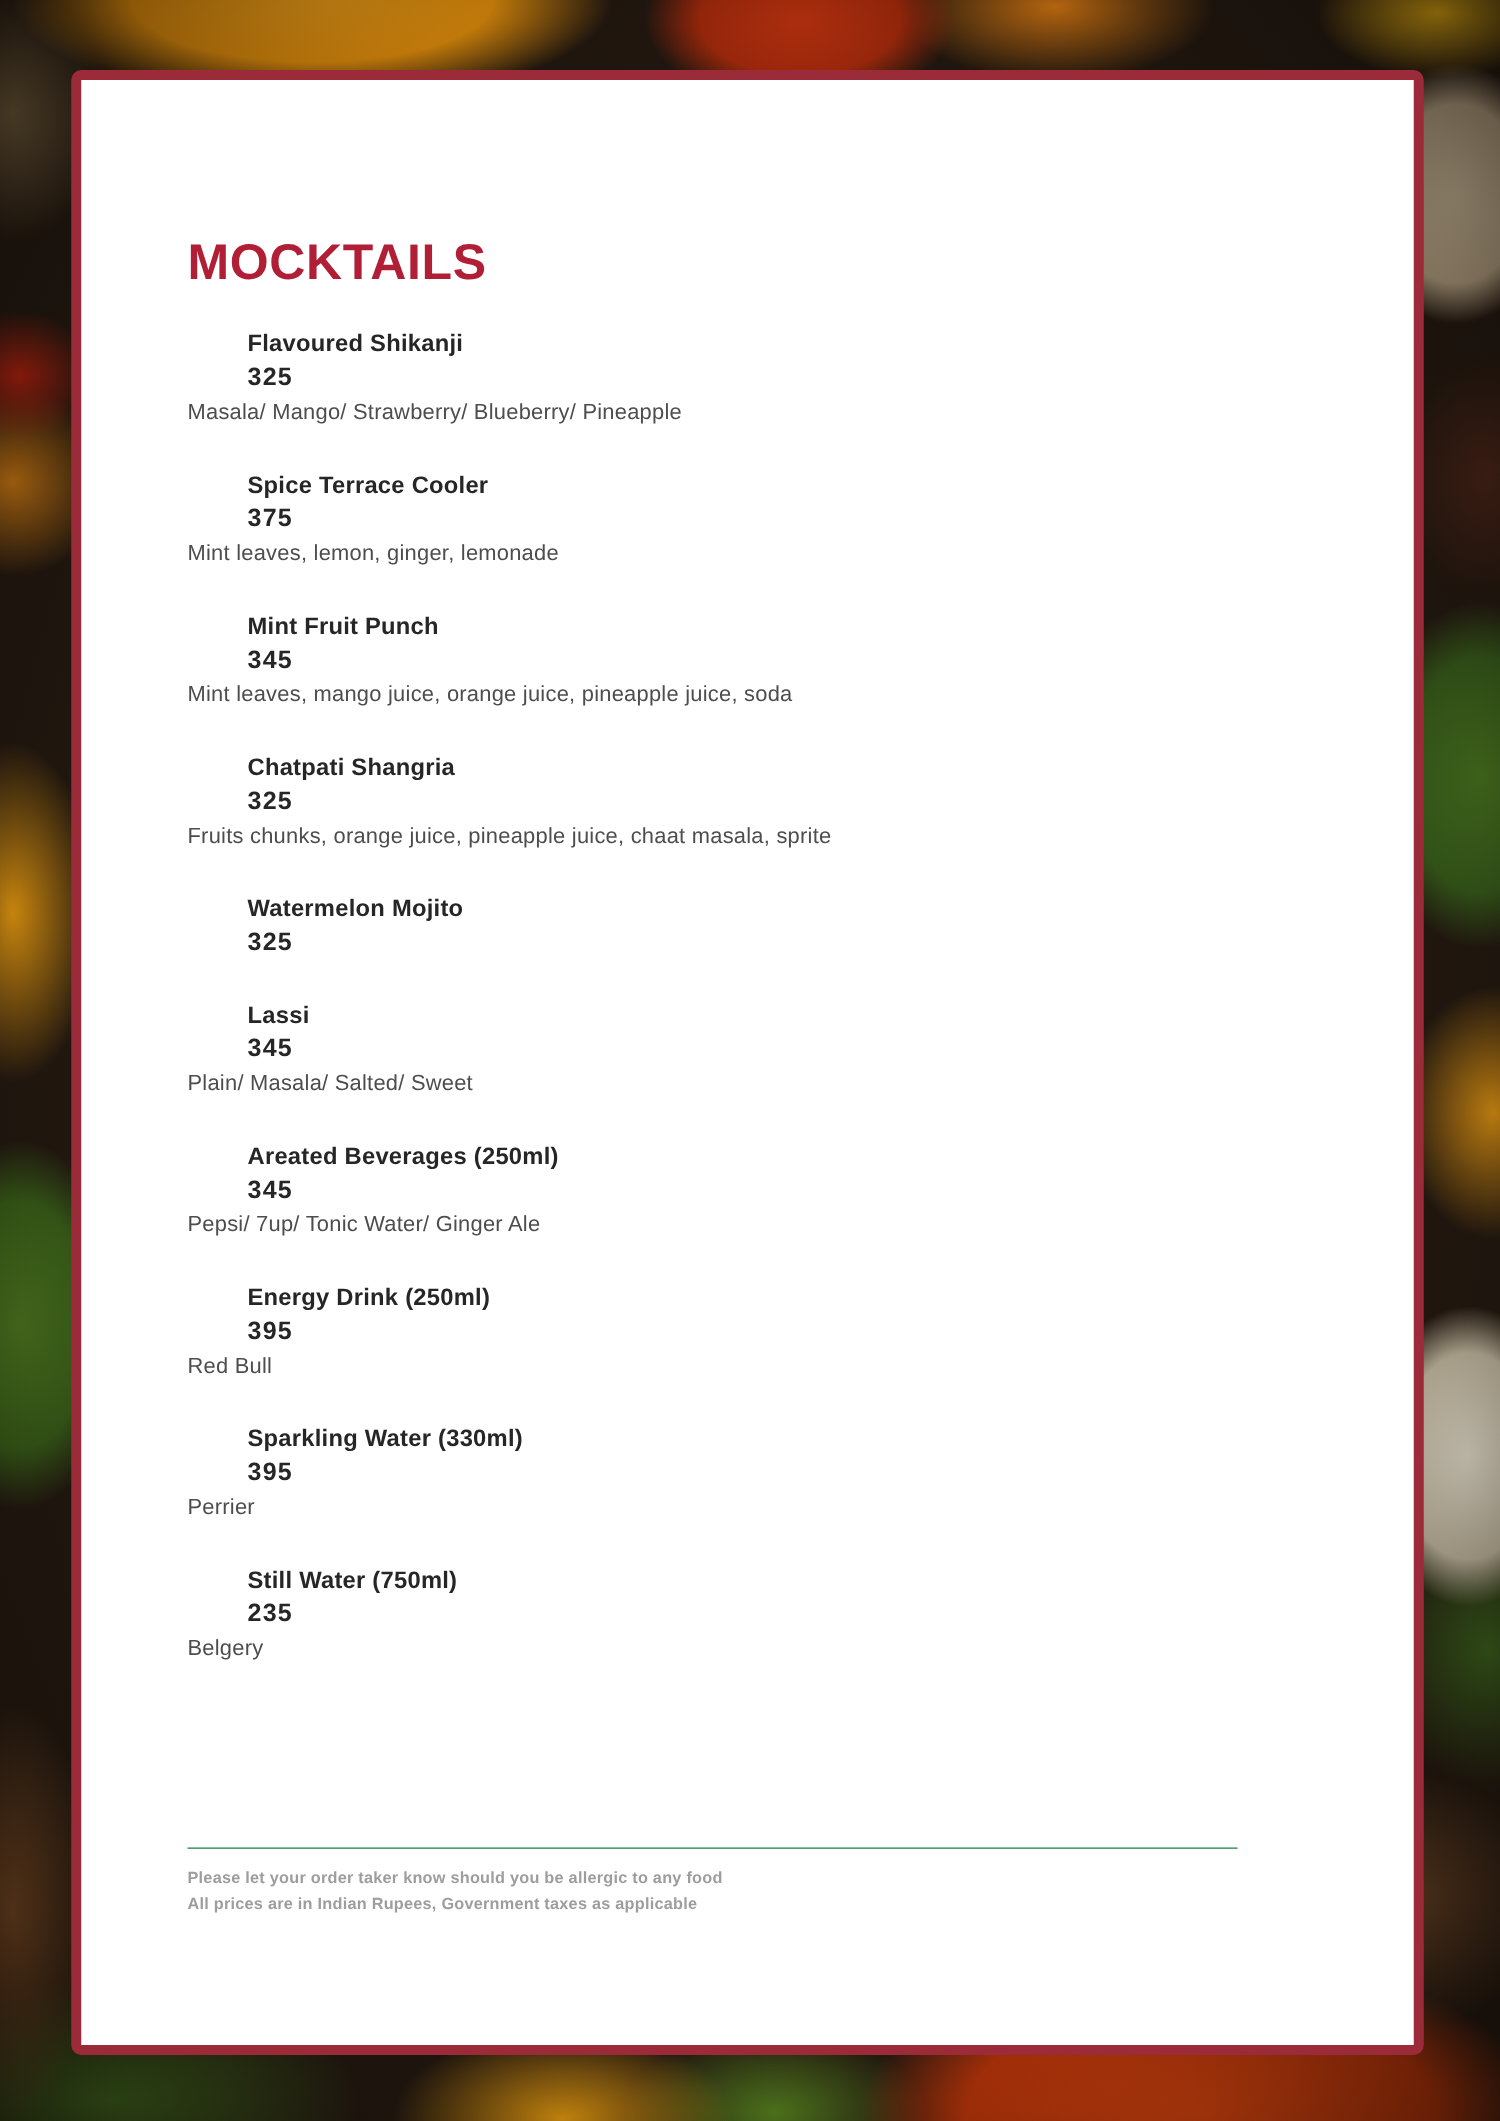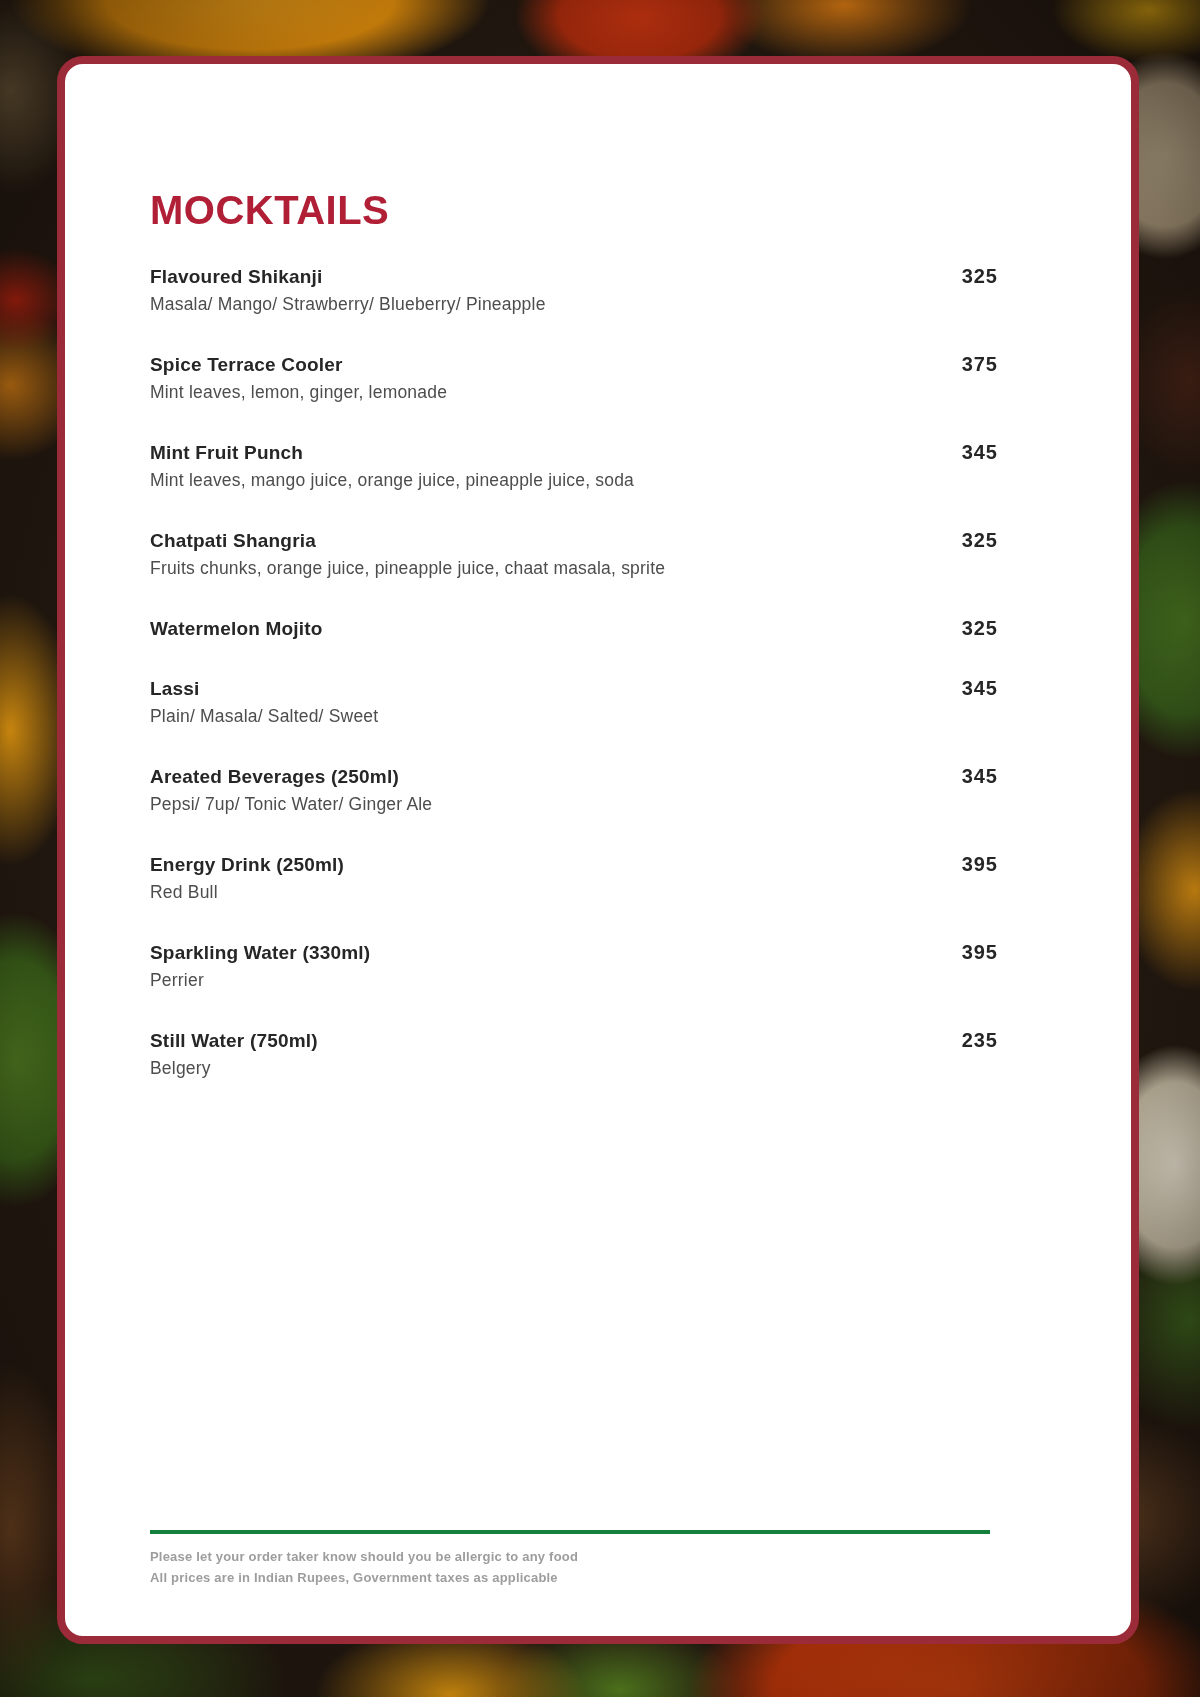--- a/index.html
+++ b/index.html
@@ -41,39 +41,40 @@
       radial-gradient(250px 120px at 90px 1680px, #3f671d 0%, rgba(63,103,29,0) 80%),
       radial-gradient(170px 90px at 450px 1695px, #e3990f 0%, rgba(227,153,15,0) 80%),
       radial-gradient(150px 85px at 620px 1690px, #55801f 0%, rgba(85,128,31,0) 80%);
   }
   .card {
     position: absolute;
     left: 57px; top: 56px;
     width: 1066px; height: 1572px;   
     background: #ffffff;
     border: 8px solid #9c2b3a;
-    border-radius: 26px;
+    border-radius: 8px;
   }
   .content {
     margin: 122px 0 0 85px;
     width: 848px;
   }
   .heading {
     margin: 0 0 29px 0;
     font-size: 40px;
     line-height: 48px;
     font-weight: 800;
     letter-spacing: 0.5px;
     color: #b11f37;
   }
   .item { margin: 0 0 33px 0; }
   .item-top {
     display: flex;
     justify-content: space-between;
     align-items: baseline;
+    flex-direction: column;
   }
   .item-name {
     font-size: 19px;
     line-height: 26px;
     font-weight: 700;
     color: #262626;
     letter-spacing: 0.2px;
   }
   .item-price {
     font-size: 20px;
@@ -85,23 +86,23 @@
   }
   .item-desc {
     font-size: 17.5px;
     line-height: 28px;
     font-weight: 400;
     color: #4d4d4d;
     letter-spacing: 0.2px;
   }
   .footer {
     position: absolute;
-    left: 85px; top: 1466px;
+    left: 85px; top: 1414px;
     width: 840px;
-    border-top: 4px solid #15803d;
+    border-top: 1px solid #15803d;
     padding-top: 12px;
   }
   .footer-line {
     font-size: 13px;
     line-height: 21px;
     font-weight: 600;
     color: #9d9d9d;
     letter-spacing: 0.2px;
   }
 </style>

